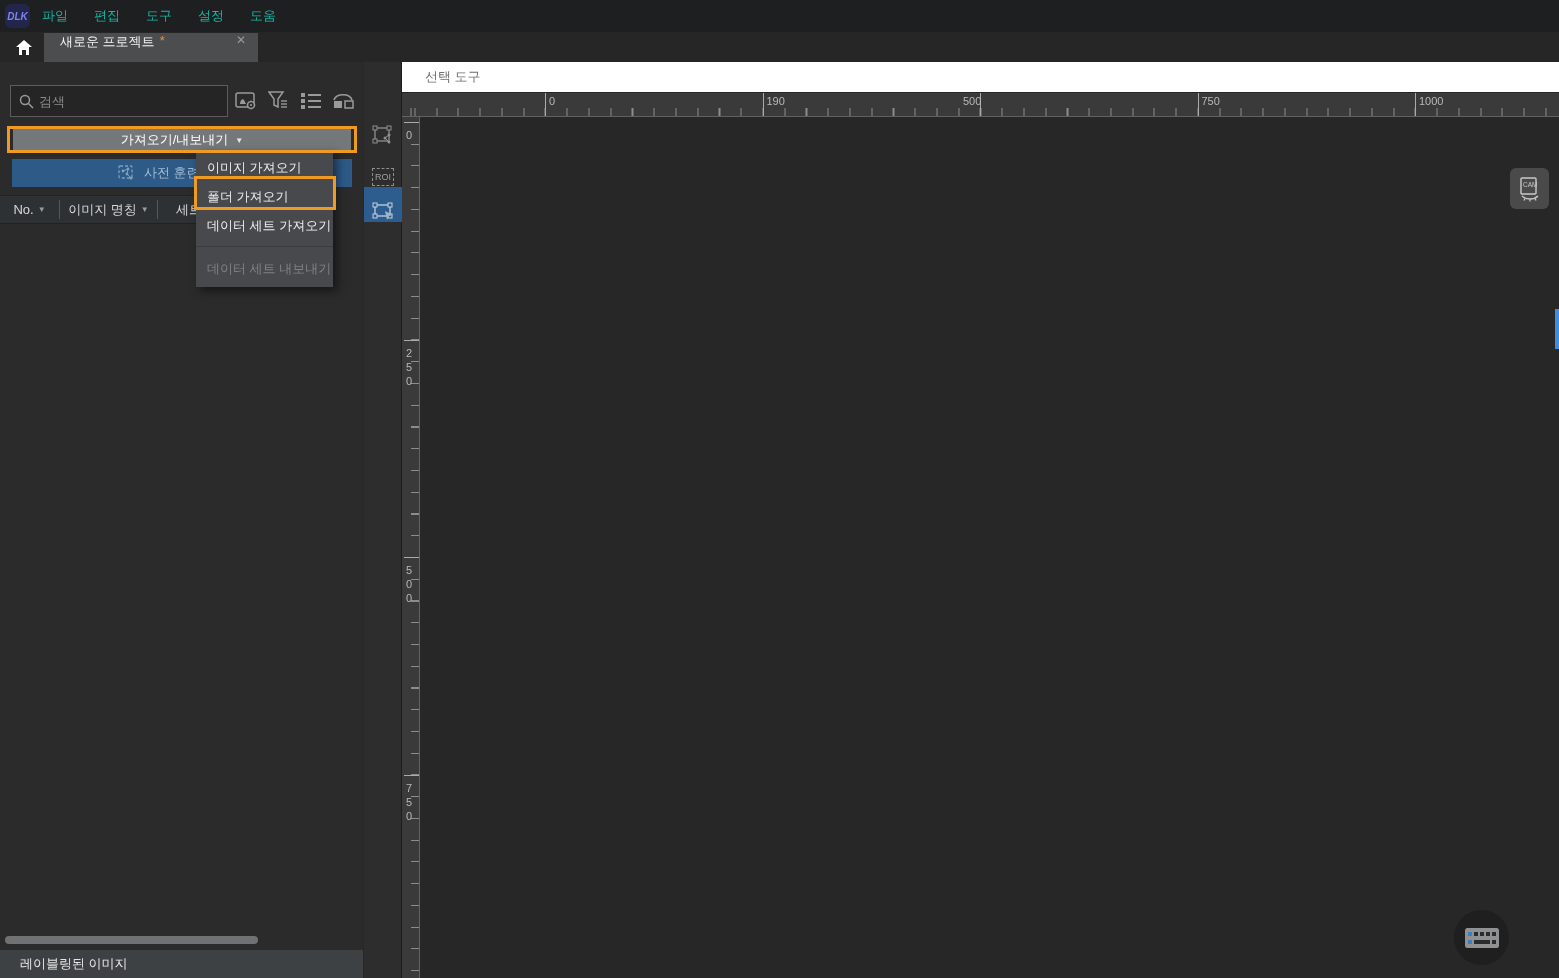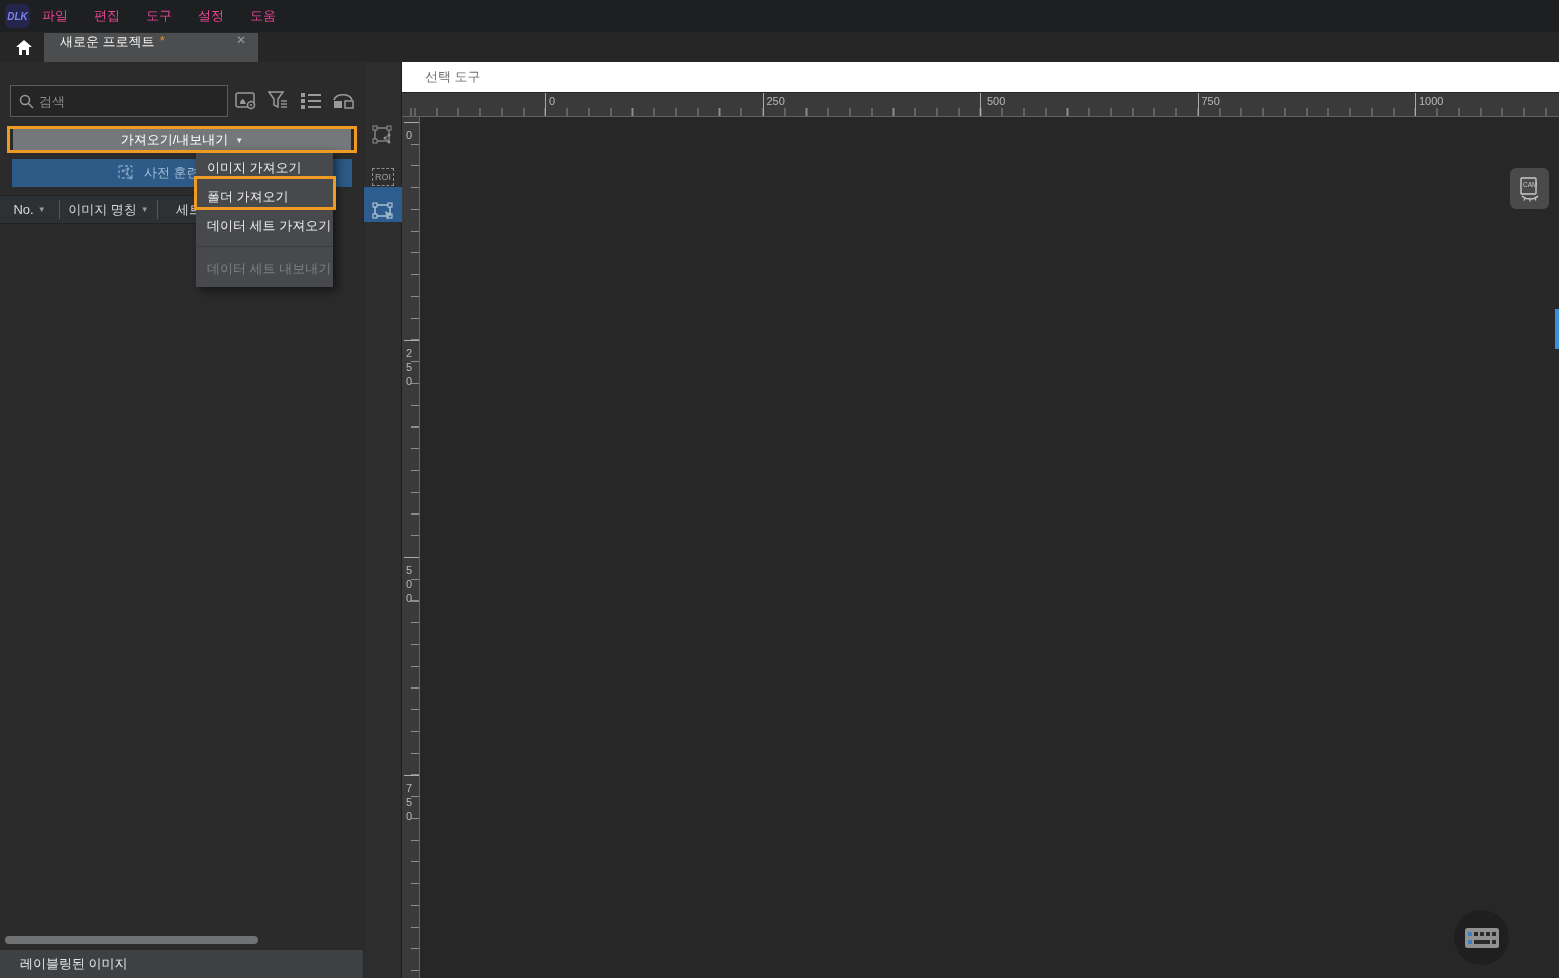--- a/index.html
+++ b/index.html
@@ -7,21 +7,21 @@
   body { font-family:"Liberation Sans","DejaVu Sans",sans-serif; }
   #app { position:relative; width:1559px; height:978px; background:#272727; overflow:hidden;
          color:#e8e8e8; font-size:13px; }
 
   
   .menubar { position:absolute; left:0; top:0; width:1559px; height:32px; background:#1e1f21; }
   .logo { position:absolute; left:5px; top:4px; width:25px; height:24px; border-radius:6px;
           background:#23264a; color:#7b84f0; font-weight:bold; font-style:italic; font-size:10px;
           display:flex; align-items:center; justify-content:center; letter-spacing:0; }
   .menu-items { position:absolute; left:42px; top:0; height:32px; display:flex; gap:26px; }
-  .menu-item { height:32px; line-height:32px; color:#ec4899; cursor:default; }
+  .menu-item { height:32px; line-height:32px; color:#14b8a6; cursor:default; }
 
   
   .tabbar { position:absolute; left:0; top:32px; width:1559px; height:30px; background:#262626; }
   .home-btn { position:absolute; left:8px; top:2px; width:32px; height:26px; display:flex;
               align-items:center; justify-content:center; color:#ffffff; }
   .tab { position:absolute; left:44px; top:1px; width:214px; height:29px; background:#4b4d4f;
          display:flex; padding:0 12px 0 16px; }
   .tab-title { color:#f2f2f2; }
   .tab-star { color:#e0913c; margin-left:5px; }
   .tab-close { margin-left:auto; color:#9a9a9a; font-size:12px; }
@@ -280,23 +280,23 @@
 
   <div class="tool-options-bar">
     <span>선택 도구</span>
   </div>
 
   <div class="h-ruler">
     <div class="h-minor"></div>
   <div class="htick" style="left: 143px;"></div>
       <div class="hlabel" style="left: 147px;">0</div>
       <div class="htick" style="left: 360.5px;"></div>
-      <div class="hlabel" style="left: 364.5px;">250</div>
+      <div class="hlabel" style="left: 364.5px;">190</div>
       <div class="htick" style="left: 578px;"></div>
-      <div class="hlabel" style="left: 585px; text-align: right;">500</div>
+      <div class="hlabel" style="left: 561px; text-align: right;">500</div>
       <div class="htick" style="left: 795.5px;"></div>
       <div class="hlabel" style="left: 799.5px;">750</div>
       <div class="htick" style="left: 1013px;"></div>
       <div class="hlabel" style="left: 1017px;">1000</div>
     </div>
   <div class="v-ruler">
     <div class="v-minor"></div>
   <div class="vtick" style="top: 5px;"></div>
       <div class="vlabel" style="top: 11px;">0</div>
       <div class="vtick" style="top: 222.5px;"></div>

